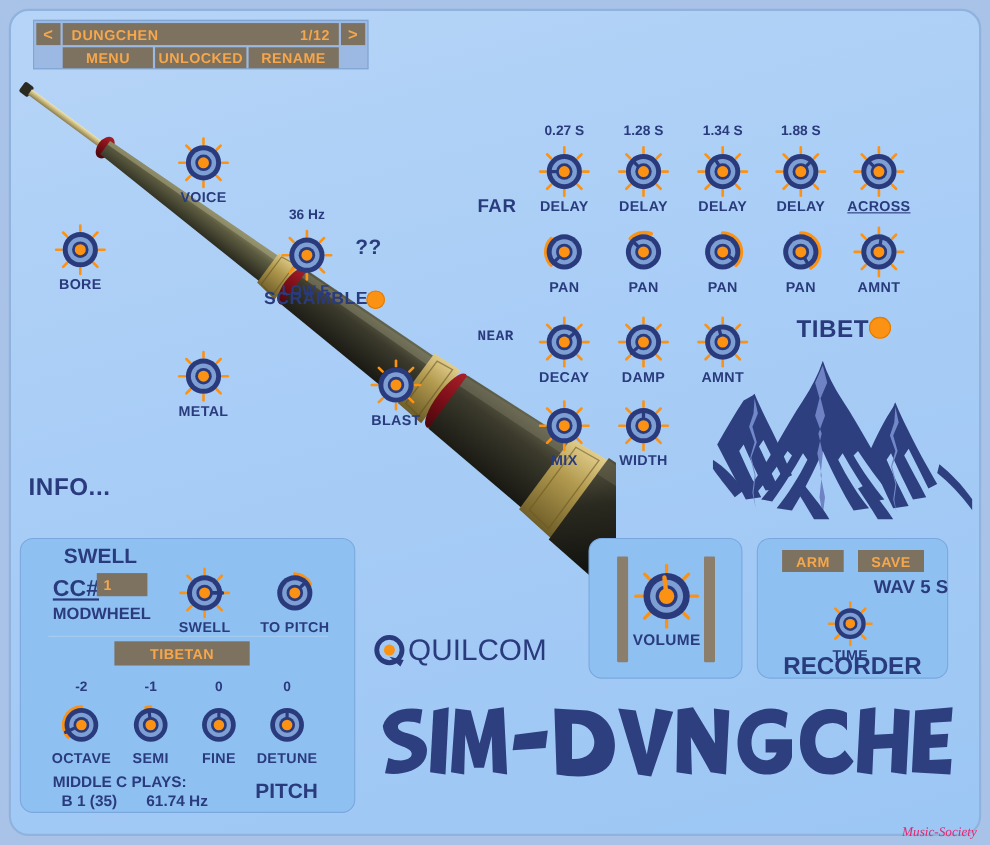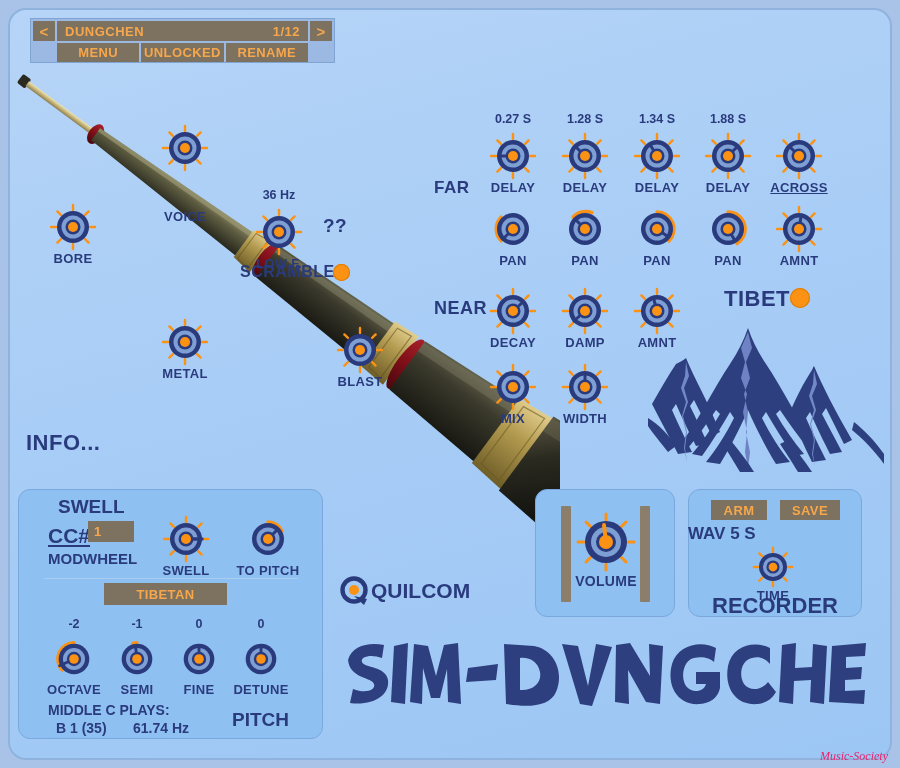--- a/index.html
+++ b/index.html
@@ -73,21 +73,21 @@
      padding-left:6px;box-sizing:border-box;}
 
   .divider{position:absolute;height:1px;background:#a8cdf0;}
 
   .slabel{position:absolute;color:#2a3b7d;font-weight:bold;}
 
   .vbar{position:absolute;background:#8b7e6b;border-radius:1px;}
 
   
   .brand{position:absolute;left:340px;top:576px;
-     color:#2a3b7d;font-size:21px;font-weight:bold;letter-spacing:.5px;
+     color:#2a3b7d;font-size:27px;font-weight:normal;letter-spacing:.5px;
      display:flex;align-items:center;}
 
   .bigtitle{position:absolute;left:338px;top:634px;width:530px;height:80px;}
 
   .watermark{position:absolute;right:12px;bottom:4px;
      color:#e8246e;font-size:12px;font-style:italic;
      font-family:"Liberation Serif",serif;}
 
   .mountains{position:absolute;left:648px;top:322px;width:236px;height:156px;
      pointer-events:none;}
@@ -232,21 +232,21 @@
         <line x1="8.4" y1="8.4" x2="11.9" y2="11.9"></line>
           <line x1="36.1" y1="36.1" x2="39.6" y2="39.6"></line>
         <line x1="39.6" y1="8.4" x2="36.1" y2="11.9"></line>
           <line x1="11.9" y1="36.1" x2="8.4" y2="39.6"></line>
       </g>
       <circle cx="24" cy="24" r="16" fill="#2a3b7d"></circle>
       <circle cx="24" cy="24" r="11.5" fill="#7e9fd4"></circle>
       <circle cx="24" cy="24" r="7.5" fill="#2a3b7d"></circle>
       <circle cx="24" cy="24" r="5" fill="#fb9213"></circle>
     </svg>
-    <div class="klabel" style="top:48px;margin-top:37px;">VOICE</div>
+    <div class="klabel" style="top:48px;">VOICE</div>
   </div>
 
   <div class="knob" style="left:49px;top:203px;">
     <svg class="kdial" width="48" height="48" viewBox="0 0 48 48">
       <g stroke="#fb9213" stroke-width="2.4" stroke-linecap="round">
         <line x1="24" y1="2" x2="24" y2="7"></line>
           <line x1="24" y1="41" x2="24" y2="46"></line>
         <line x1="2" y1="24" x2="7" y2="24"></line>
           <line x1="41" y1="24" x2="46" y2="24"></line>
         <line x1="8.4" y1="8.4" x2="11.9" y2="11.9"></line>
@@ -496,21 +496,21 @@
       </g>
       <circle cx="24" cy="24" r="16" fill="#2a3b7d"></circle>
       <circle cx="24" cy="24" r="11.5" fill="#7e9fd4"></circle>
       <circle cx="24" cy="24" r="7.5" fill="#2a3b7d"></circle>
       <line x1="24" y1="24" x2="26" y2="12" stroke="#2a3b7d" stroke-width="3" stroke-linecap="round"></line>
       <circle cx="24" cy="24" r="5" fill="#fb9213"></circle>
     </svg>
     <div class="klabel" style="top:48px;">AMNT</div>
   </div>
 
-  <div class="caption" style="left:434px;top:298px;font-size:18px;">NEAR</div>
+  <div class="caption" style="left:434px;top:298px;font-size:13px;font-family:Liberation Mono, monospace;">NEAR</div>
 
   <div class="knob" style="left:489px;top:287px;">
     <svg class="kdial" width="48" height="48" viewBox="0 0 48 48">
       <g stroke="#fb9213" stroke-width="2.4" stroke-linecap="round">
         <line x1="24" y1="2" x2="24" y2="7"></line>
           <line x1="24" y1="41" x2="24" y2="46"></line>
         <line x1="2" y1="24" x2="7" y2="24"></line>
           <line x1="41" y1="24" x2="46" y2="24"></line>
         <line x1="8.4" y1="8.4" x2="11.9" y2="11.9"></line>
           <line x1="36.1" y1="36.1" x2="39.6" y2="39.6"></line>
@@ -724,21 +724,21 @@
       <circle cx="31" cy="31" r="10" fill="#2a3b7d"></circle>
       <line x1="31" y1="31" x2="29" y2="14" stroke="#fb9213" stroke-width="4" stroke-linecap="round"></line>
       <circle cx="31" cy="31" r="7" fill="#fb9213"></circle>
     </svg>
     <div class="klabel" style="top:62px;font-size:14px;">VOLUME</div>
   </div>
 
   <div class="subpanel" style="left:688px;top:489px;width:174px;height:128px;"></div>
   <div class="tbtn" style="left:711px;top:500px;width:56px;height:20px;">ARM</div>
   <div class="tbtn" style="left:780px;top:500px;width:60px;height:20px;">SAVE</div>
-  <div class="slabel" style="left:688px;top:524px;width:174px;text-align:left;font-size:17px;">WAV 5 S</div>
+  <div class="slabel" style="left:688px;top:524px;width:174px;text-align:right;font-size:17px;">WAV 5 S</div>
   <div class="knob" style="left:752px;top:546px;">
     <svg class="kdial" width="42" height="42" viewBox="0 0 48 48">
       <g stroke="#fb9213" stroke-width="2.6" stroke-linecap="round">
         <line x1="24" y1="2" x2="24" y2="7"></line>
           <line x1="24" y1="41" x2="24" y2="46"></line>
         <line x1="2" y1="24" x2="7" y2="24"></line>
           <line x1="41" y1="24" x2="46" y2="24"></line>
         <line x1="8.4" y1="8.4" x2="11.9" y2="11.9"></line>
           <line x1="36.1" y1="36.1" x2="39.6" y2="39.6"></line>
         <line x1="39.6" y1="8.4" x2="36.1" y2="11.9"></line>

